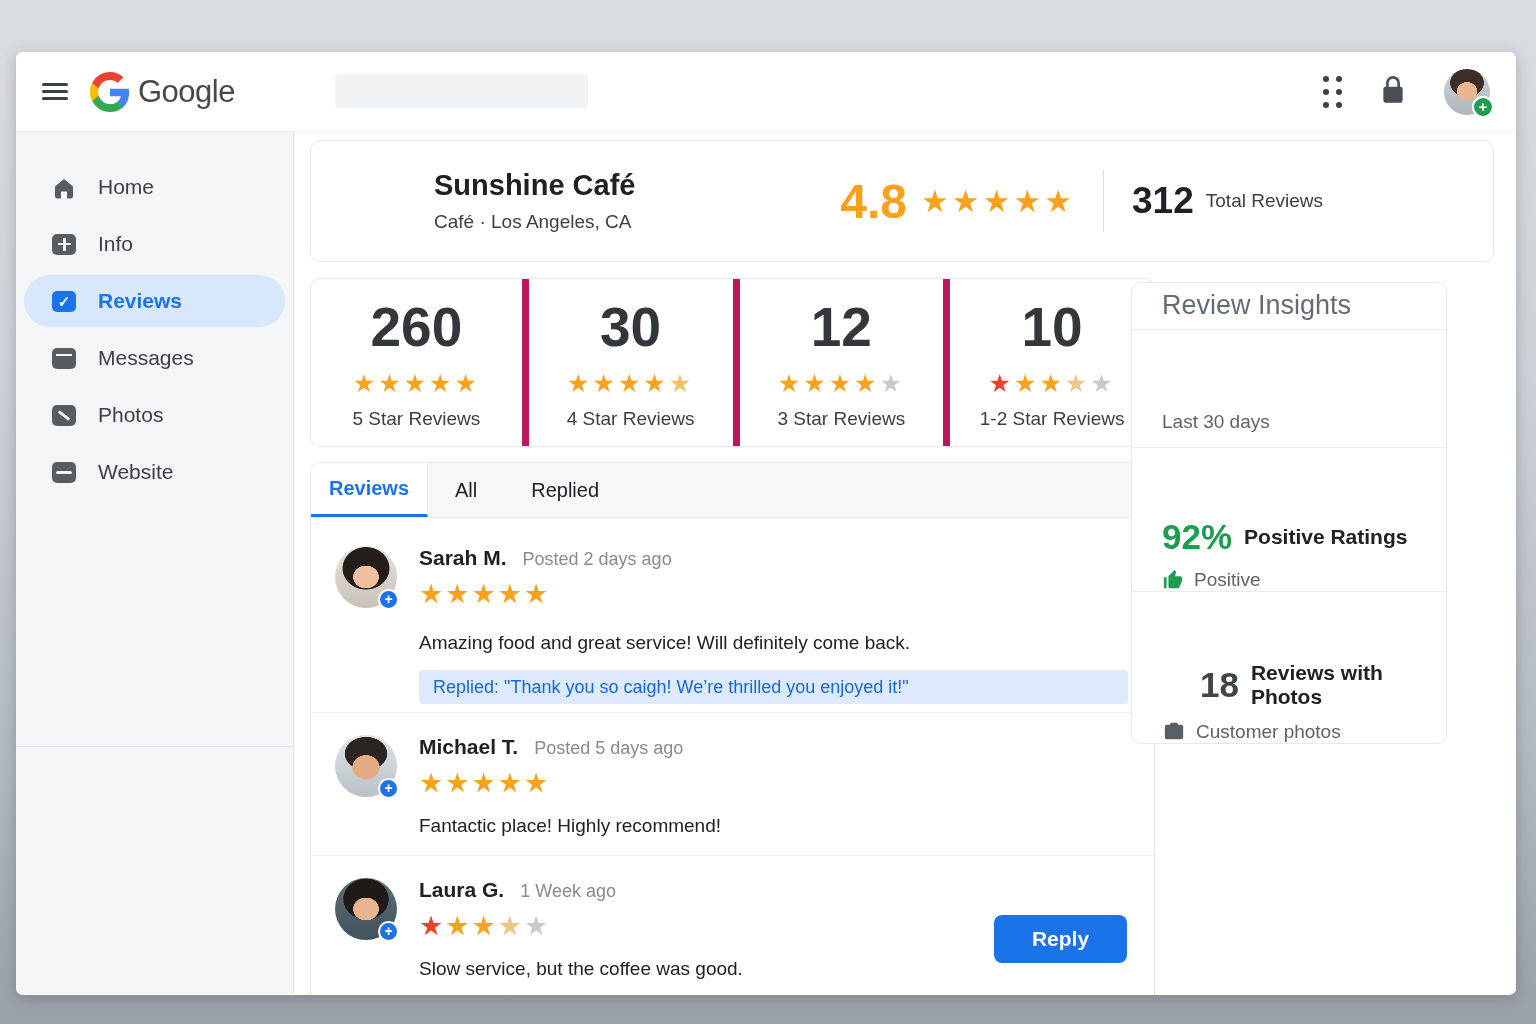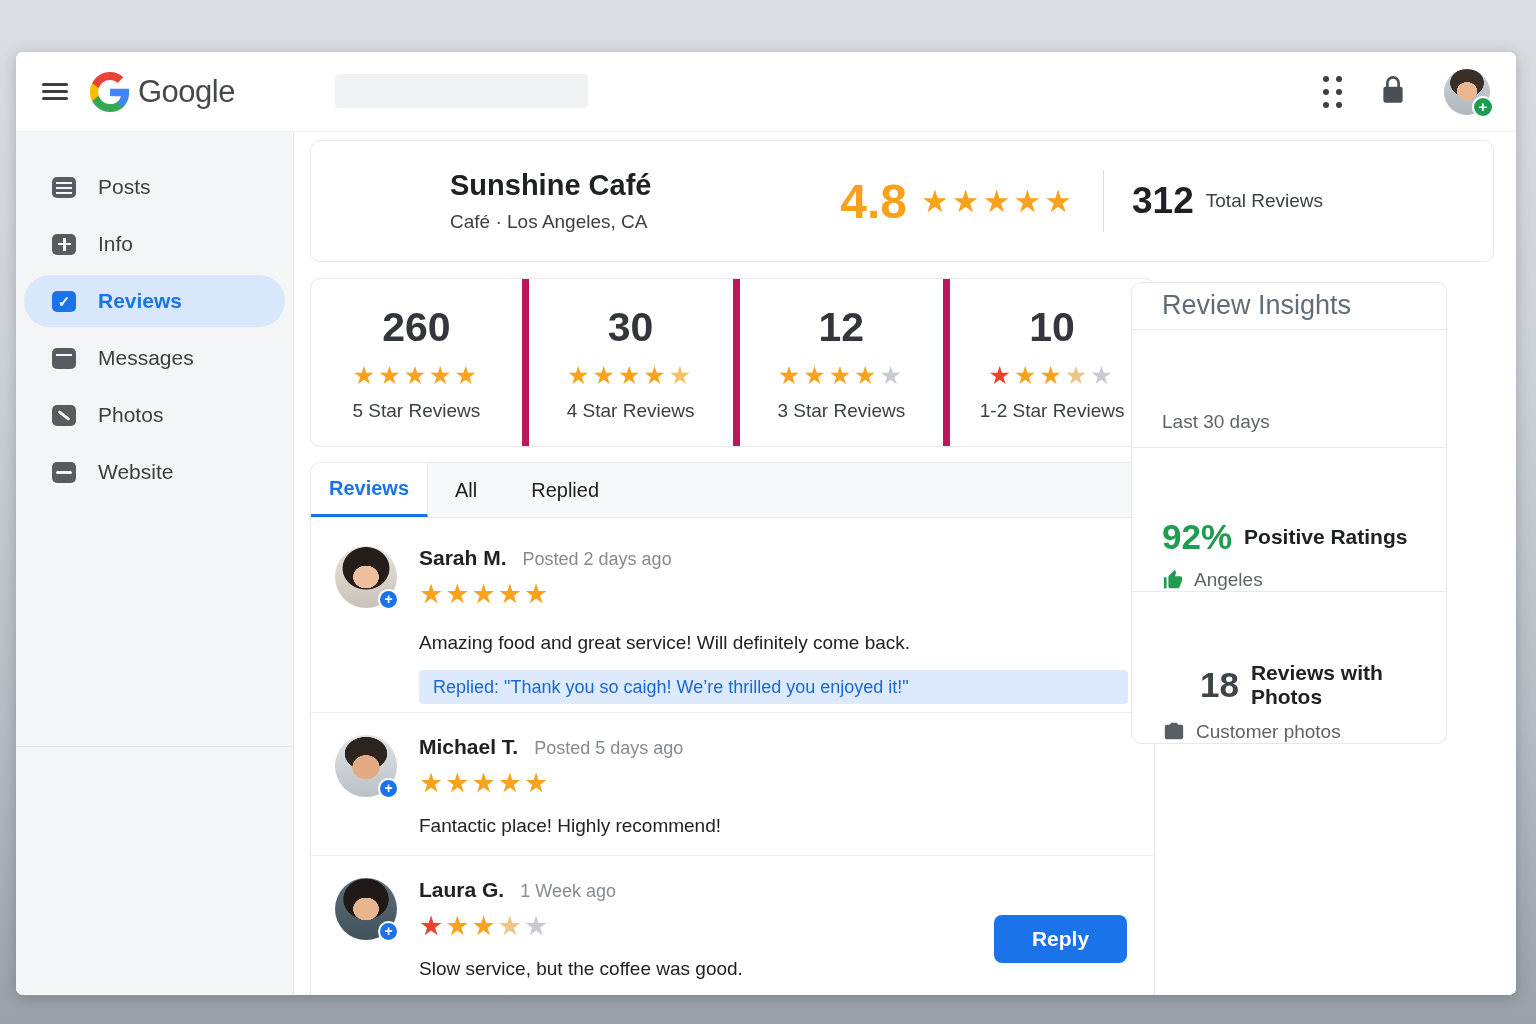--- a/index.html
+++ b/index.html
@@ -58,34 +58,34 @@
   
   .biz-card { left:16px; top:8px; width:1184px; height:122px; display:flex; align-items:center; padding:0 22px; }
   .biz-photo { width:95px; height:84px; border-radius:8px; flex:0 0 auto;
     background:
       radial-gradient(circle at 72% 22%, #efe6d2 0 6%, transparent 7%),
       radial-gradient(circle at 24% 24%, #e9dcc0 0 5%, transparent 6%),
       radial-gradient(circle at 48% 14%, #d7cdb9 0 6%, transparent 7%),
       radial-gradient(ellipse 26% 36% at 76% 58%, #46573b 0 60%, transparent 62%),
       radial-gradient(ellipse 30% 24% at 12% 74%, #c08449 0 60%, transparent 62%),
       linear-gradient(175deg,#83766 6%, #6b5f52 0%, #554b40 40%, #37332d 78%, #2c2925 100%); }
-  .biz-info { margin-left:22px; }
+  .biz-info { margin-left:6px; }
   .biz-name { font-size:29px; font-weight:bold; color:#202124; }
   .biz-meta { font-size:19px; color:#3c4043; margin-top:9px; }
   .biz-rating { display:flex; align-items:center; margin-left:auto; margin-right:148px; }
   .big-rating { font-size:48px; font-weight:bold; color:#f9a11b; }
   .biz-stars { font-size:31px; letter-spacing:3px; margin-left:14px; }
   .v-divider { width:1px; height:62px; background:#dadce0; margin:0 28px; }
   .total-num { font-size:37px; font-weight:bold; color:#202124; }
   .total-lbl { font-size:19px; color:#3c4043; margin-left:12px; }
   
   .breakdown { left:16px; top:146px; width:845px; height:169px; display:grid; grid-template-columns:repeat(4,1fr); }
   .bd-col { display:flex; flex-direction:column; align-items:center; justify-content:center; gap:10px; }
   .bd-col + .bd-col { border-left:7px solid #be185d; }
-  .bd-num { font-size:41px; font-weight:bold; color:#33373b; }
+  .bd-num { font-size:55px; font-weight:bold; color:#33373b; }
   .bd-stars { font-size:25px; letter-spacing:3px; }
   .bd-lbl { font-size:19px; color:#3c4043; }
   
   .st.orange { color:#f9a21d; } .st.faded { color:#f3c266; } .st.gray { color:#c7cbd0; }
   .st.red { color:#e8442d; } .st.tan { color:#ecc687; }
   
   .rev-card { left:16px; top:330px; width:845px; height:533px; border-radius:10px 10px 0 0; border-bottom:none; overflow:hidden; }
   .tabstrip { display:flex; height:55px; background:#f7f8f9; border-bottom:1px solid #e6e8eb; }
   .tab { display:flex; align-items:center; padding:0 27px; font-size:20px; color:#202124; font-weight:500; cursor:pointer; }
   .tab.active { background:#fff; color:#1a73e8; font-weight:bold; width:117px; justify-content:center; padding:0;
@@ -165,22 +165,26 @@
         <div class="avatar-top">
           <span class="badge-green">+</span>
         </div>
       </div>
     </div>
 
     <div class="body">
 
       <nav class="sidebar">
         <div class="sb-item">
-          <span class="ibox ibox-posts"></span>
-          <span class="lbl">Posts</span>
+          <span class="ibox ibox-home">
+            <svg viewBox="0 0 24 22">
+                <path fill="#575c61" d="M3 9.5 12 2l9 7.5V19a2.5 2.5 0 0 1-2.5 2.5H15v-7H9v7H5.5A2.5 2.5 0 0 1 3 19z"></path>
+              </svg>
+          </span>
+          <span class="lbl">Home</span>
         </div>
         <div class="sb-item">
           <span class="ibox ibox-info"></span>
           <span class="lbl">Info</span>
         </div>
         <div class="sb-item active">
           <span class="ibox blue">✓</span>
           <span class="lbl">Reviews</span>
         </div>
         <div class="sb-item">
@@ -295,21 +299,21 @@
             <div class="ins-line">
               <span class="ins-value green">92%</span>
               <span class="ins-label">Positive Ratings</span>
             </div>
             <div class="ins-sub">
               <span class="ins-icon">
                 <svg width="22" height="22" viewBox="0 0 24 24">
                     <path fill="#1e9d50" d="M2 21h3V9H2v12zM22 10c0-1.1-.9-2-2-2h-5.7l.9-4.3v-.3c0-.4-.2-.8-.4-1.1L13.7 1 7.6 7.1c-.4.4-.6.9-.6 1.4V19c0 1.1.9 2 2 2h8.1c.8 0 1.5-.5 1.8-1.2l2.9-6.8c.1-.2.2-.5.2-.7V10z"></path>
                   </svg>
               </span>
-              <span>Angeles</span>
+              <span>Positive</span>
             </div>
           </div>
 
           <div class="ins-sec s3">
             <div class="ins-line">
               <span class="ins-value dark">18</span>
               <span class="ins-label">Reviews with Photos</span>
             </div>
             <div class="ins-sub">
               <span class="ins-icon">

